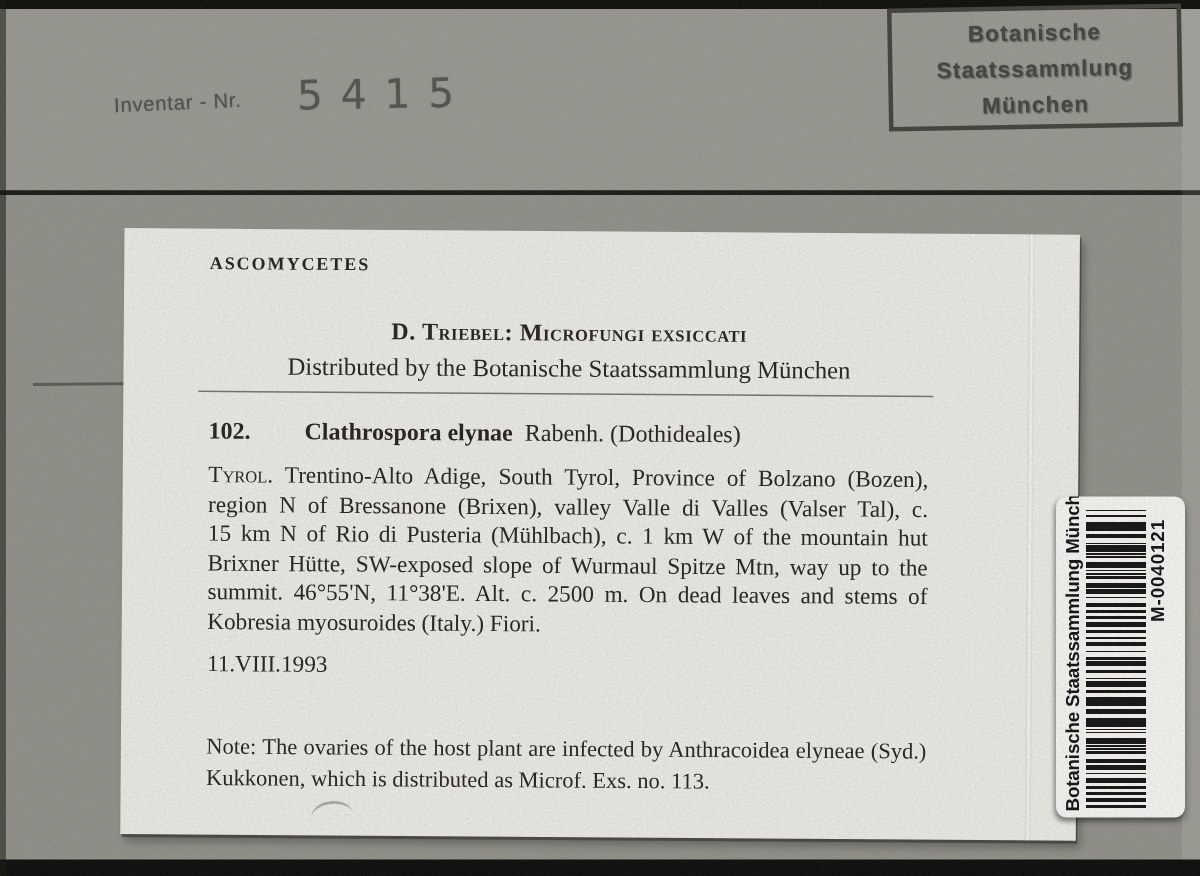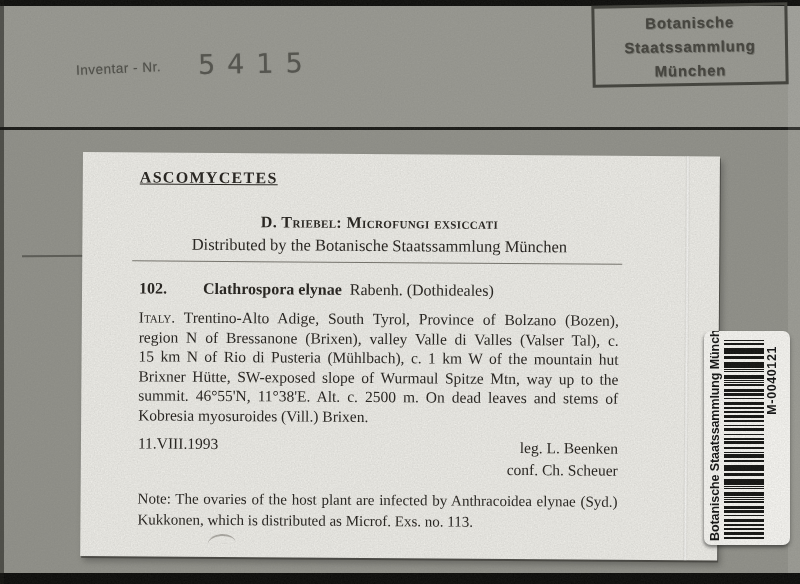--- a/index.html
+++ b/index.html
@@ -27,21 +27,21 @@
               transform:rotate(-1deg);box-sizing:border-box;padding-top:4px;
               font-family:"Liberation Sans",sans-serif;font-weight:bold;font-size:15px;
               line-height:24px;letter-spacing:.8px;text-align:center;color:#45443e;
               text-shadow:1px 1px 0 rgba(67,66,60,.35),0 0 1px rgba(67,66,60,.5);}
 
   
   .spec-label{left:83px;top:152px;width:637px;height:404px;background:#ecebe6;
               transform:rotate(.4deg);transform-origin:left top;color:#26231f;
               box-shadow:1px 2px 0 rgba(35,34,30,.5),3px 5px 6px rgba(0,0,0,.28);}
   .spec-label .abs{position:absolute;}
-  .l-header{left:57px;top:16px;font-size:16px;font-weight:bold;letter-spacing:1.3px;text-decoration:underline;}
+  .l-header{left:57px;top:16px;font-size:12px;font-weight:bold;letter-spacing:1.3px;}
   .l-title{left:57px;top:60px;width:480px;text-align:center;font-weight:bold;font-size:16px;
            font-variant:small-caps;letter-spacing:.4px;}
   .l-subtitle{left:57px;top:82px;width:480px;text-align:center;font-size:16.5px;}
   .l-rule{left:50px;top:108px;width:490px;height:1px;background:#76746d;}
   .l-species{left:57px;top:127px;font-size:16px;white-space:nowrap;}
   .sp-num{font-weight:bold;margin-right:32px;}
   .sp-name{font-weight:bold;margin-right:4px;}
   .l-body{left:57px;top:155px;width:480px;font-size:15.5px;}
   .bline{line-height:19.5px;}
   .jline{text-align:justify;text-align-last:justify;-moz-text-align-last:justify;}
@@ -103,38 +103,34 @@
     <div class="abs l-subtitle">Distributed by the Botanische Staatssammlung München</div>
     <div class="abs l-rule"></div>
 
     <div class="abs l-species">
       <span class="sp-num">102.</span>
       <span class="sp-name">Clathrospora elynae</span>
       <span class="sp-auth">Rabenh. (Dothideales)</span>
     </div>
 
     <div class="abs l-body">
-      <div class="bline jline"><span class="seg-sc">Italy</span><span>. Trentino-Alto Adige, South Tyrol, Province of Bolzano (Bozen),</span></div>
+      <div class="bline jline"><span class="seg-sc">Tyrol</span><span>. Trentino-Alto Adige, South Tyrol, Province of Bolzano (Bozen),</span></div>
       <div class="bline jline"><span>region N of Bressanone (Brixen), valley Valle di Valles (Valser Tal), c.</span></div>
       <div class="bline jline"><span>15 km N of Rio di Pusteria (Mühlbach), c. 1 km W of the mountain hut</span></div>
       <div class="bline jline"><span>Brixner Hütte, SW-exposed slope of Wurmaul Spitze Mtn, way up to the</span></div>
       <div class="bline jline"><span>summit. 46°55'N, 11°38'E. Alt. c. 2500 m. On dead leaves and stems of</span></div>
-      <div class="bline"><span class="seg-i">Kobresia myosuroides</span><span> (Vill.) Brixen.</span></div>
+      <div class="bline"><span class="seg-i">Kobresia myosuroides</span><span> (Italy.) Fiori.</span></div>
     </div>
 
     <div class="abs l-collect">
       <span class="c-date">11.VIII.1993</span>
-      <div class="c-leg">
-        <div>leg. L. Beenken</div>
-        <div>conf. Ch. Scheuer</div>
-      </div>
     </div>
 
     <div class="abs l-note">
-      <div class="nline jline"><span>Note: The ovaries of the host plant are infected by </span><span class="seg-i">Anthracoidea elynae</span><span> (Syd.)</span></div>
+      <div class="nline jline"><span>Note: The ovaries of the host plant are infected by </span><span class="seg-i">Anthracoidea elyneae</span><span> (Syd.)</span></div>
       <div class="nline"><span>Kukkonen, which is distributed as Microf. Exs. no. 113.</span></div>
     </div>
 
     <div class="abs pencil-mark"></div>
     <div class="abs label-crease"></div>
   </div>
 
   <div class="layer sticker">
     <div class="sticker-inner">
       <div class="st-name">Botanische Staatssammlung München</div>

